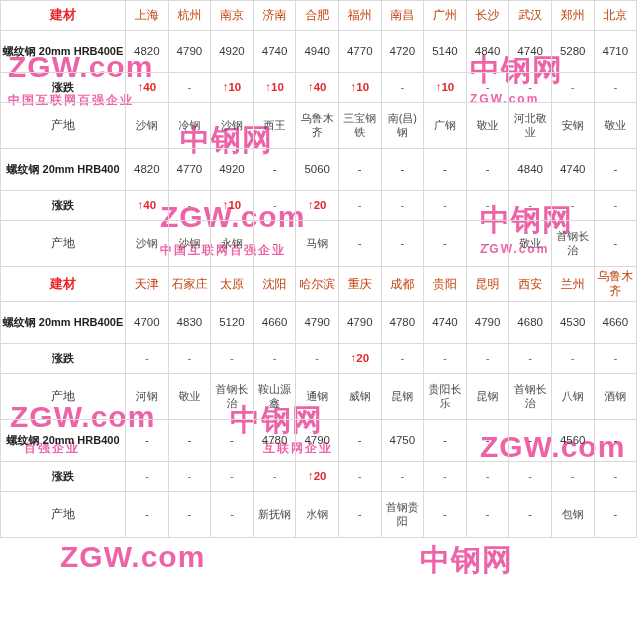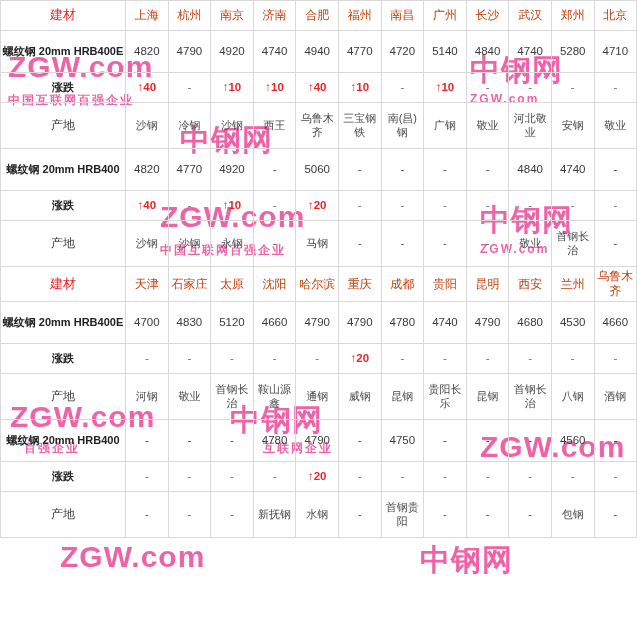--- a/index.html
+++ b/index.html
@@ -54,21 +54,21 @@
     line-height: 1.25;
     background: transparent;
   }
   td.label {
     font-weight: bold;
     font-size: 11px;
     color: #222;
   }
   td.header-title {
     color: #e8262a;
-    font-weight: normal;
+    font-weight: bold;
     font-size: 13px;
   }
   td.city {
     color: #c2410c;
     font-size: 12px;
   }
   td.up {
     color: #e8262a;
     font-weight: bold;
   }

